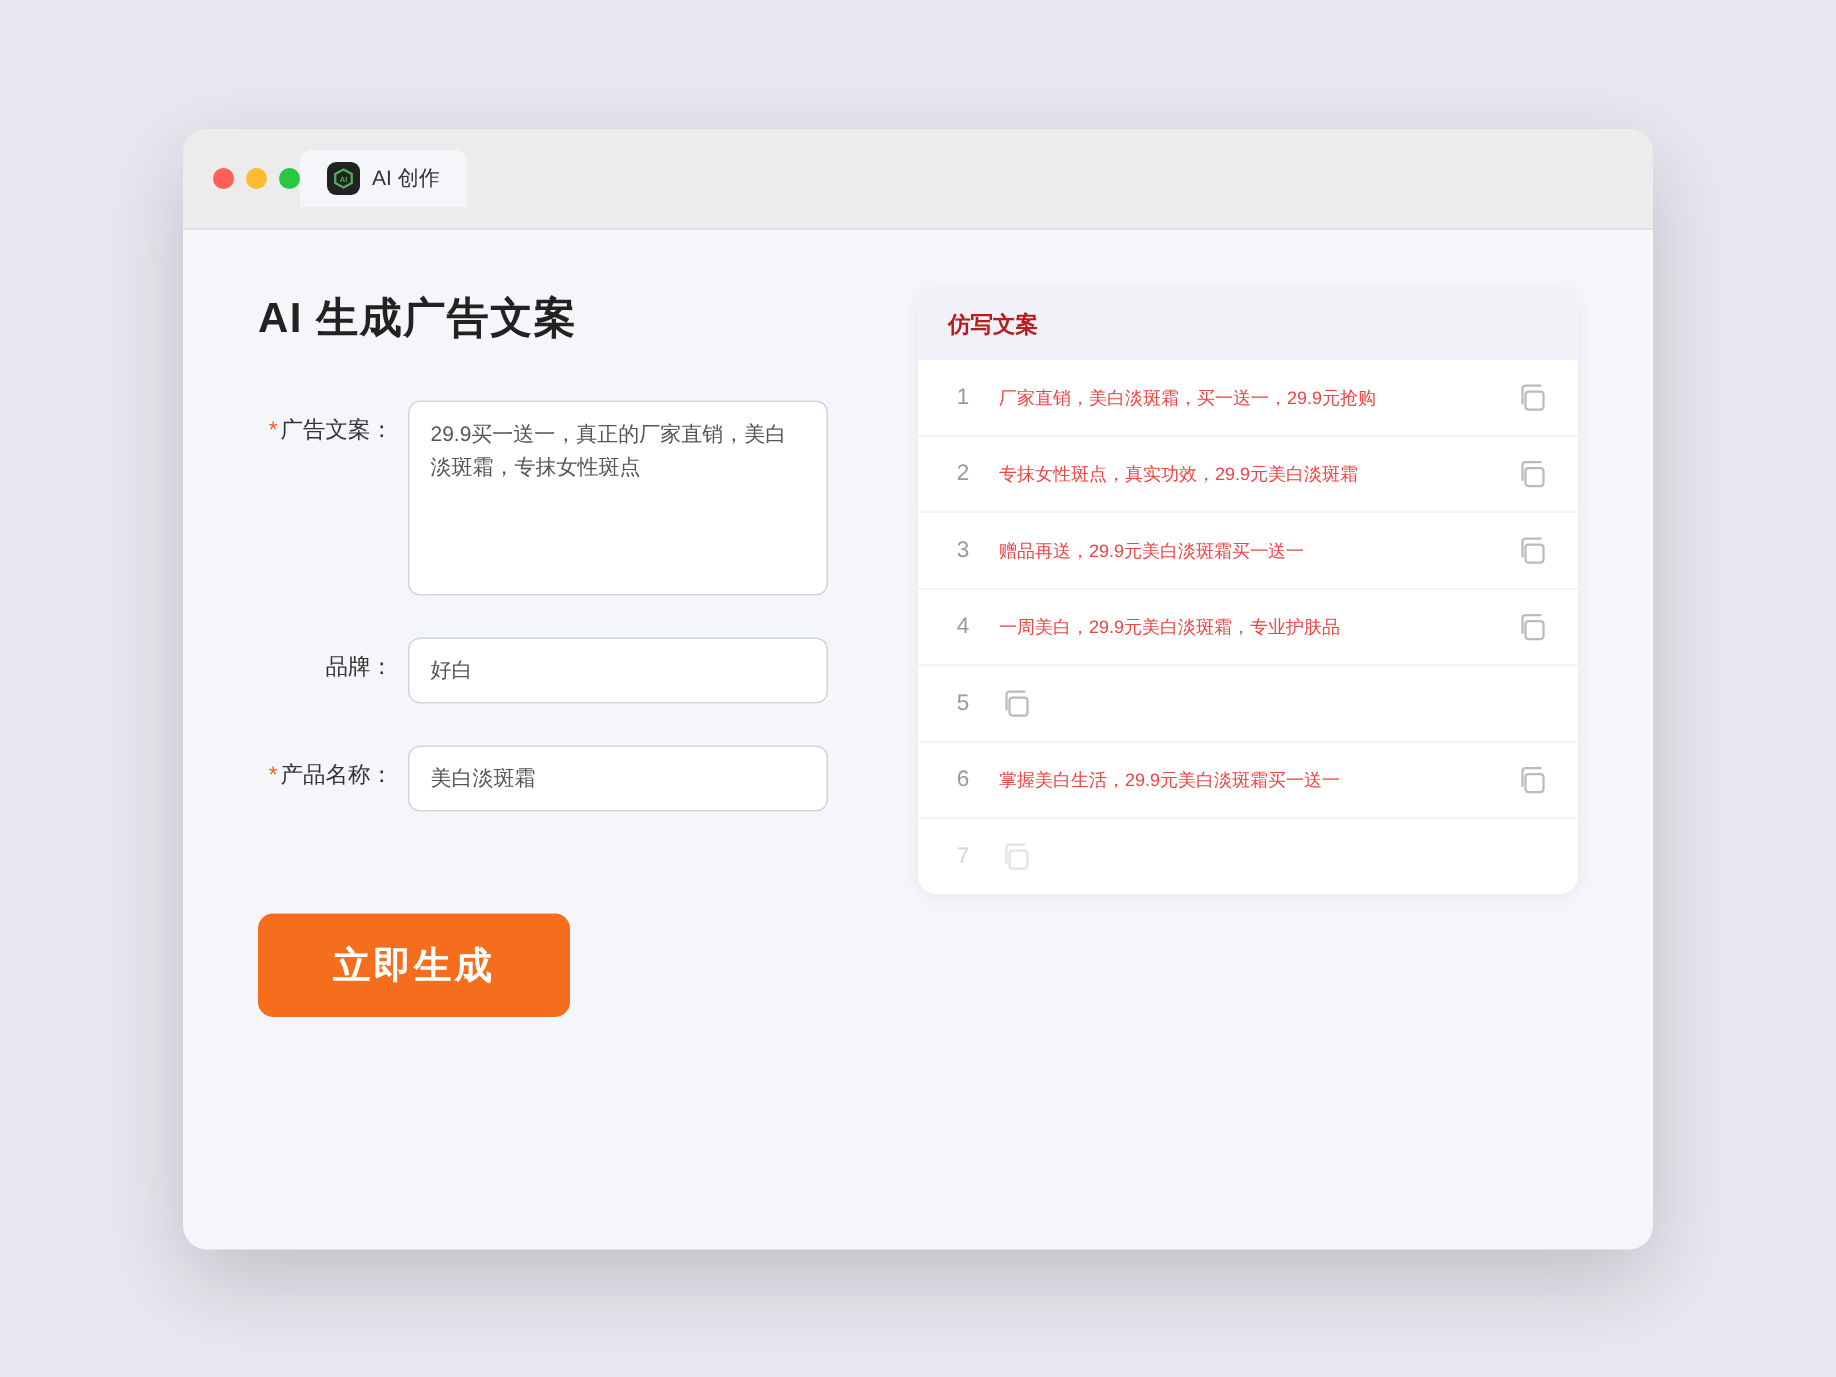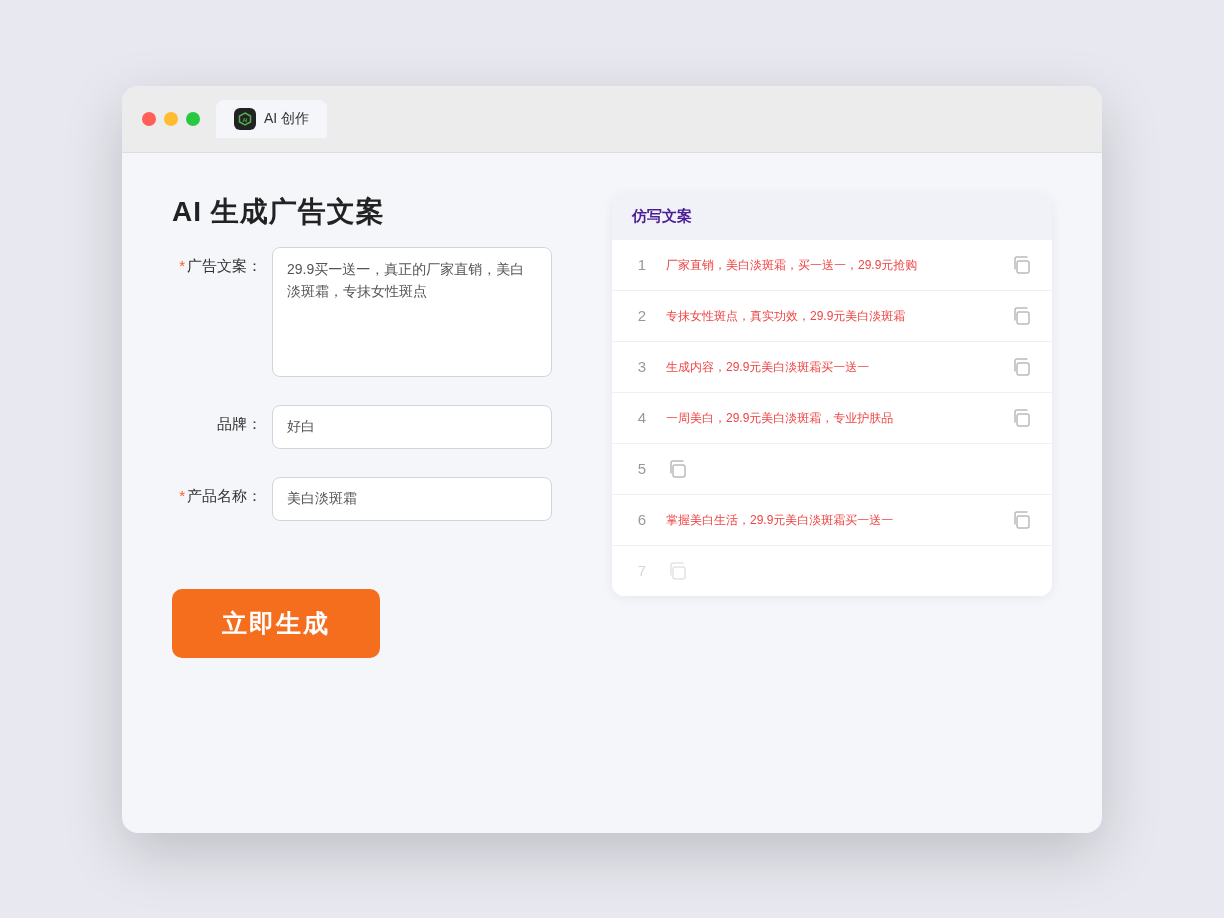--- a/index.html
+++ b/index.html
@@ -18,21 +18,21 @@
       border-radius: 16px;
       box-shadow: 0 20px 60px rgba(0,0,0,0.18);
       overflow: hidden;
     }
 
     .title-bar {
       background: #ececec;
       padding: 14px 20px;
       display: flex;
       align-items: center;
-      gap: 16px;
+      gap: 0;
       border-bottom: 1px solid #ddd;
     }
 
     .traffic-lights {
       display: flex;
       gap: 8px;
     }
 
     .traffic-light {
       width: 14px;
@@ -77,21 +77,21 @@
 
     
     .left-panel {
       flex: 0 0 380px;
     }
 
     .page-title {
       font-size: 28px;
       font-weight: 700;
       color: #222;
-      margin-bottom: 16px;
+      margin-bottom: 36px;
       letter-spacing: 1px;
     }
 
     .form-group {
       display: flex;
       align-items: flex-start;
       margin-bottom: 28px;
       gap: 10px;
     }
 
@@ -173,21 +173,21 @@
       border-radius: 12px;
       overflow: hidden;
       box-shadow: 0 2px 12px rgba(0,0,0,0.06);
     }
 
     .table-header {
       background: #f0f2f8;
       padding: 14px 20px;
       font-size: 15px;
       font-weight: 600;
-      color: #4c1d95;
+      color: #b91c1c;
     }
 
     .result-row {
       display: flex;
       align-items: center;
       padding: 14px 20px;
       border-bottom: 1px solid #f0f0f0;
       gap: 14px;
     }
 
@@ -291,21 +291,21 @@
           <span class="row-num">2</span>
           <span class="row-text">专抹女性斑点，真实功效，29.9元美白淡斑霜</span>
           <svg class="copy-icon" viewBox="0 0 22 22" fill="none">
             <rect x="7" y="7" width="12" height="12" rx="2" stroke="#bbb" stroke-width="1.5"></rect>
             <path d="M5 15V5a2 2 0 012-2h10" stroke="#bbb" stroke-width="1.5" stroke-linecap="round"></path>
           </svg>
         </div>
 
         <div class="result-row">
           <span class="row-num">3</span>
-          <span class="row-text">生成内容，29.9元美白淡斑霜买一送一</span>
+          <span class="row-text">赠品再送，29.9元美白淡斑霜买一送一</span>
           <svg class="copy-icon" viewBox="0 0 22 22" fill="none">
             <rect x="7" y="7" width="12" height="12" rx="2" stroke="#bbb" stroke-width="1.5"></rect>
             <path d="M5 15V5a2 2 0 012-2h10" stroke="#bbb" stroke-width="1.5" stroke-linecap="round"></path>
           </svg>
         </div>
 
         <div class="result-row">
           <span class="row-num">4</span>
           <span class="row-text">一周美白，29.9元美白淡斑霜，专业护肤品</span>
           <svg class="copy-icon" viewBox="0 0 22 22" fill="none">

